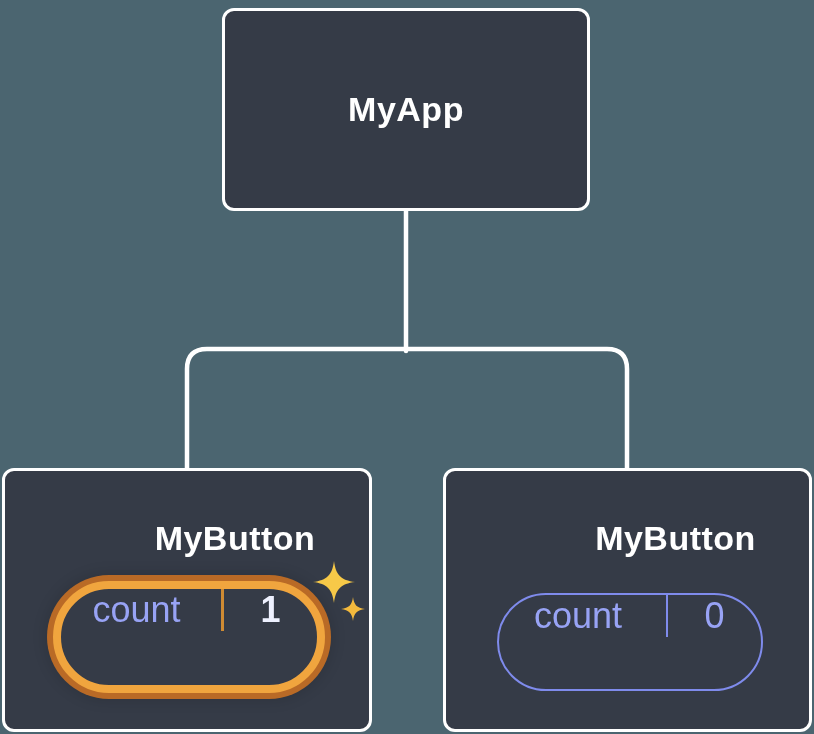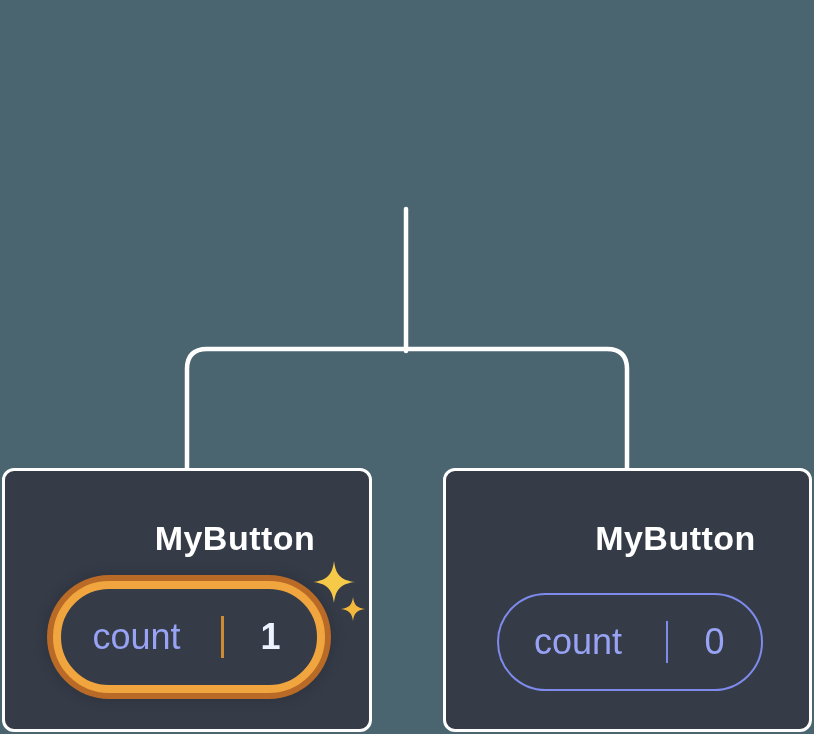--- a/index.html
+++ b/index.html
@@ -66,21 +66,21 @@
     text-align: center;
     color: #ffffff;
     font-weight: bold;
     font-size: 34px;
     letter-spacing: 0.5px;
     margin-left: 48px;
   }
   .pill {
     position: absolute;
     display: flex;
-    align-items: center;
+    align-items: flex-start;
     box-sizing: border-box;
     background: #353b47;
     border-radius: 60px;
     overflow: hidden;
     gap: 9px;
   }
   .pill-plain {
     left: 51px;
     top: 122px;
     width: 266px;
@@ -139,20 +139,23 @@
 </head>
 <body>
 
 <div class="canvas">
 
   <svg class="connectors" width="814" height="734" viewBox="0 0 814 734">
     <path d="M406 209 L406 351" fill="none" stroke="#ffffff" stroke-width="4.5" stroke-linecap="round"></path>
     <path d="M187 470 L187 369 Q187 349 207 349 L607 349 Q627 349 627 369 L627 470" fill="none" stroke="#ffffff" stroke-width="4.5" stroke-linecap="round" stroke-linejoin="round"></path>
   </svg>
 
+  <div class="node node-root">
+    <span class="node-label">MyApp</span>
+  </div>
 
   <div class="node node-child-left">
     <div class="child-title">MyButton</div>
     <div class="pill pill-highlight">
       <span class="pill-key">count</span>
       <span class="pill-val">1</span>
     </div>
   </div>
 
   <div class="node node-child-right">

